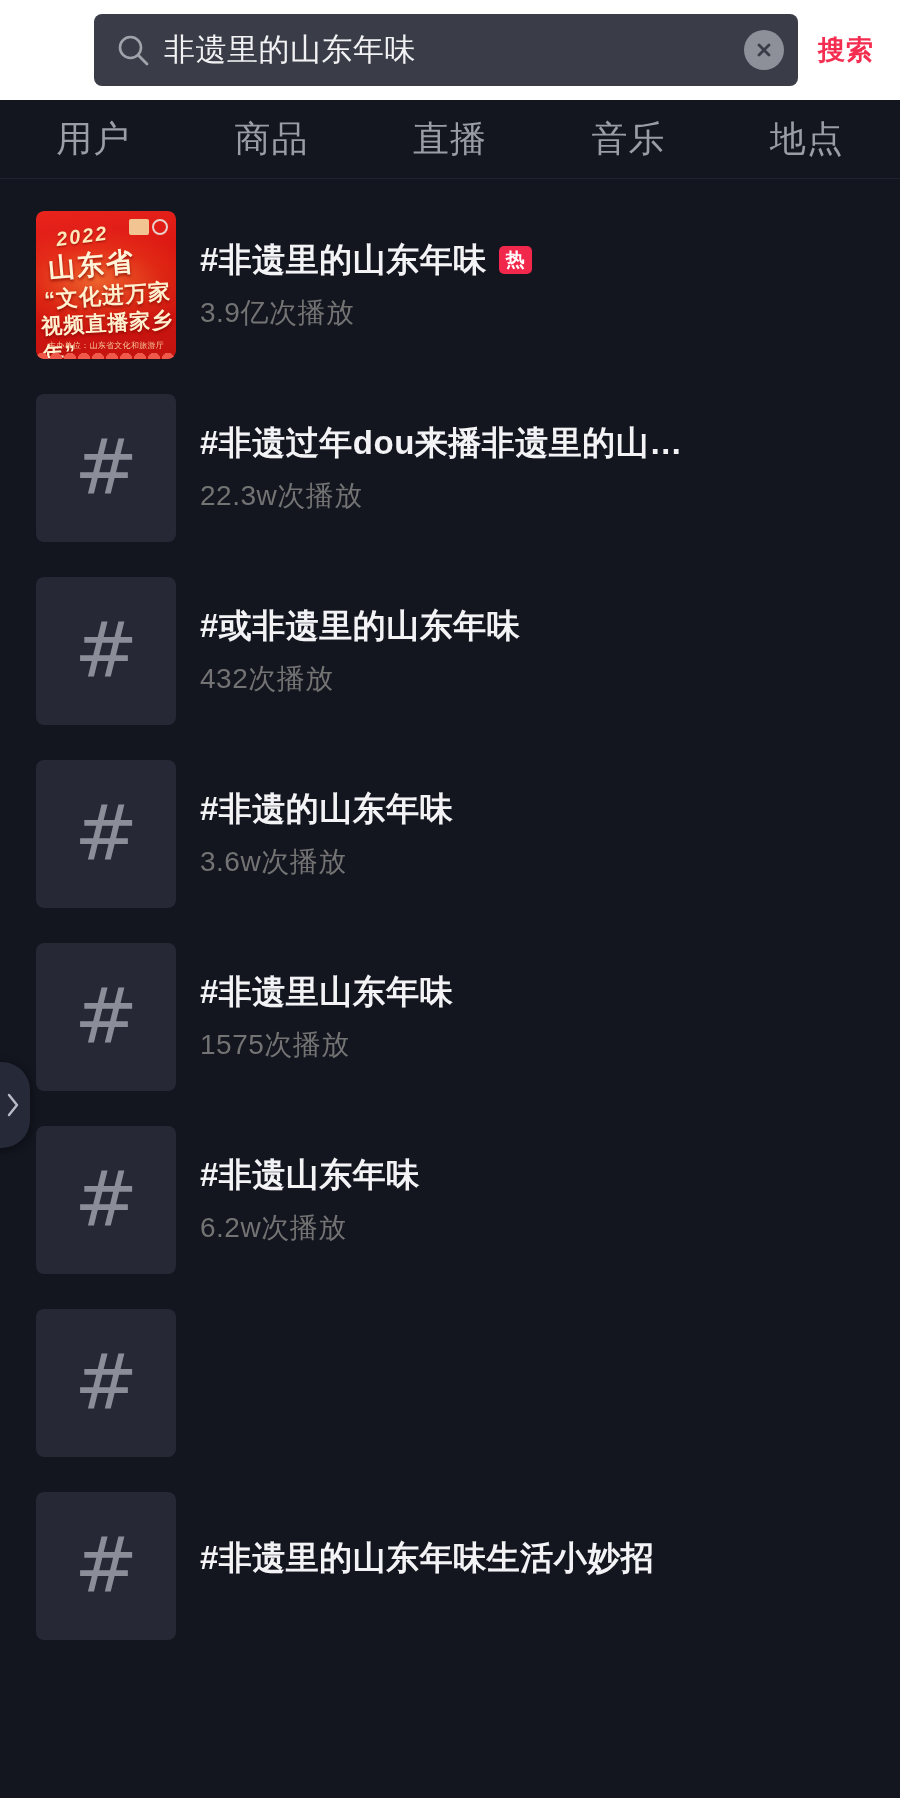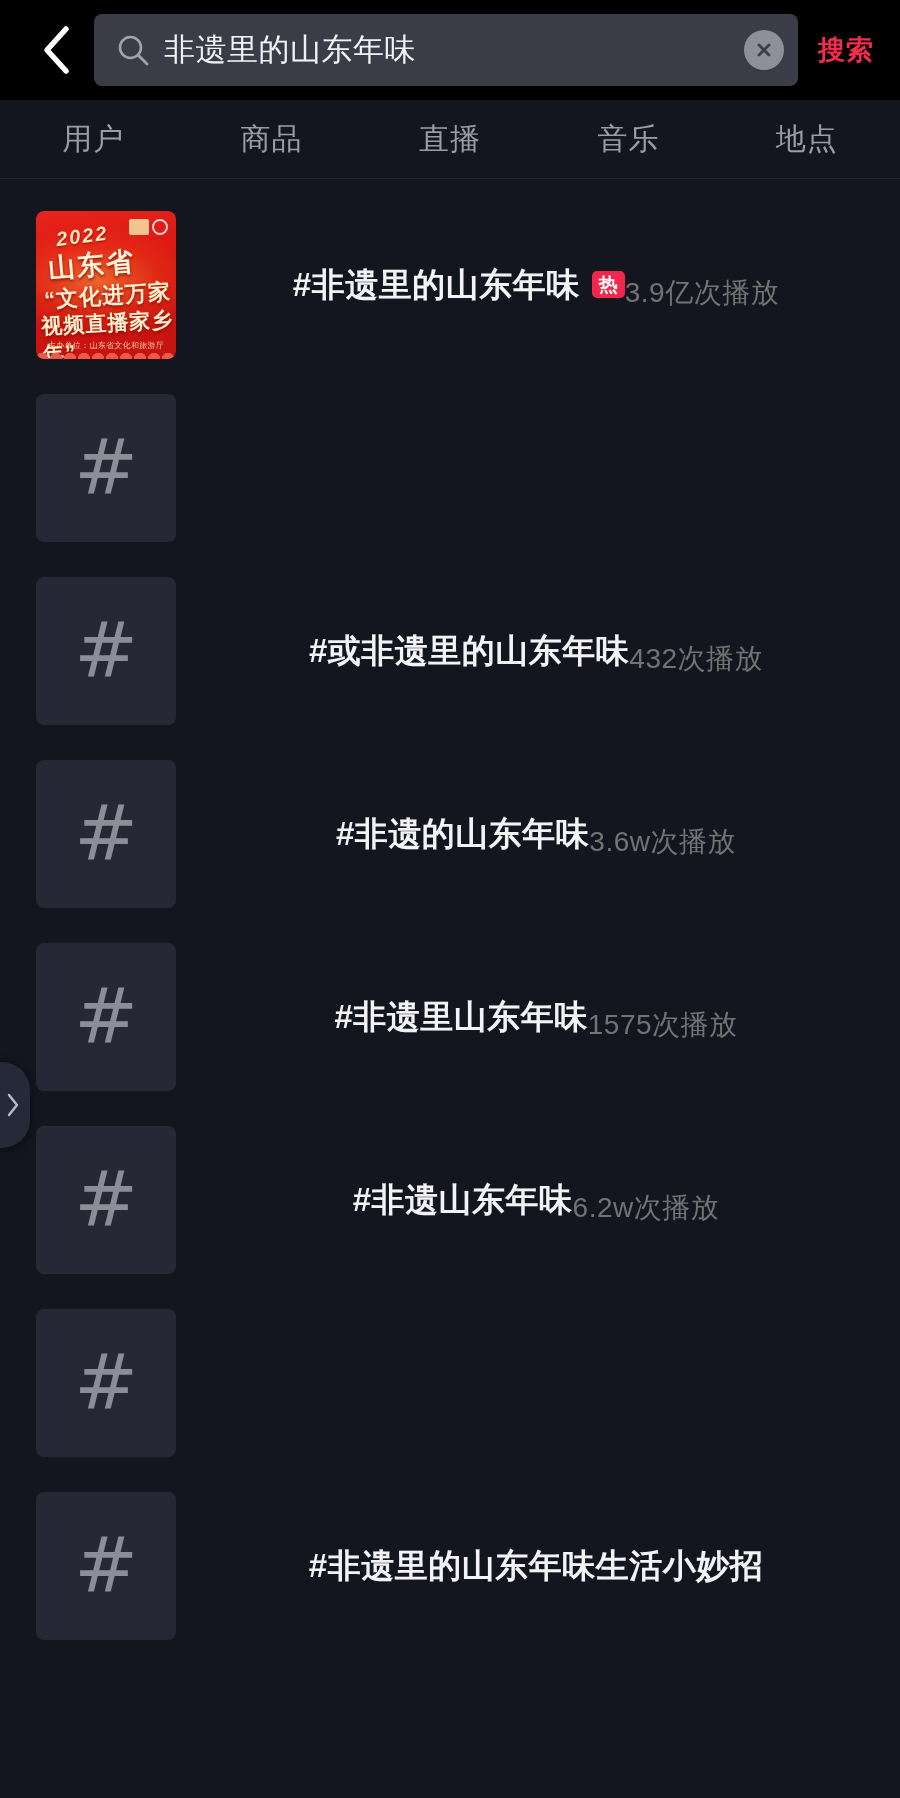--- a/index.html
+++ b/index.html
@@ -18,21 +18,21 @@
     overflow: hidden;
   }
 
   
   .header {
     position: relative;
     height: 100px;
     display: flex;
     align-items: center;
     padding: 0 22px 0 28px;
-    background: #000000;
+    background: #ffffff;
   }
   .back-btn {
     width: 60px;
     height: 60px;
     display: flex;
     align-items: center;
     justify-content: center;
     flex: 0 0 auto;
     margin-right: 6px;
   }
@@ -92,21 +92,21 @@
   .tab {
     flex: 1 1 0;
     height: 78px;
     display: flex;
     flex-direction: column;
     align-items: center;
     justify-content: center;
     position: relative;
   }
   .tab-label {
-    font-size: 30px;
+    font-size: 36px;
     color: #9a9ca6;
     letter-spacing: 1px;
     line-height: 1;
   }
   .tab.active .tab-label {
     color: #ffffff;
     font-weight: 700;
   }
   .tab-underline {
     position: absolute;
@@ -258,20 +258,21 @@
       radial-gradient(circle at 104px 14px, #f0584a 6px, transparent 6.5px),
       radial-gradient(circle at 118px 14px, #f0584a 6px, transparent 6.5px),
       radial-gradient(circle at 132px 14px, #f0584a 6px, transparent 6.5px);
   }
 
   .row-body {
     flex: 1 1 auto;
     min-width: 0;
     margin-left: 24px;
     display: flex;
+    flex-direction: column;
     justify-content: center;
   }
   .row-title-line {
     display: flex;
     align-items: center;
     min-width: 0;
   }
   .row-title {
     font-size: 33px;
     font-weight: 700;
@@ -402,20 +403,26 @@
           <span class="hot-badge">热</span>
         </div>
         <div class="row-sub">3.9亿次播放</div>
       </div>
     </div>
 
     <div class="row">
       <div class="thumb">
         <span class="hash">#</span>
       </div>
+      <div class="row-body">
+        <div class="row-title-line">
+          <span class="row-title">#非遗过年dou来播非遗里的山…</span>
+        </div>
+        <div class="row-sub">22.3w次播放</div>
+      </div>
     </div>
 
     <div class="row">
       <div class="thumb">
         <span class="hash">#</span>
       </div>
       <div class="row-body">
         <div class="row-title-line">
           <span class="row-title">#或非遗里的山东年味</span>
         </div>

